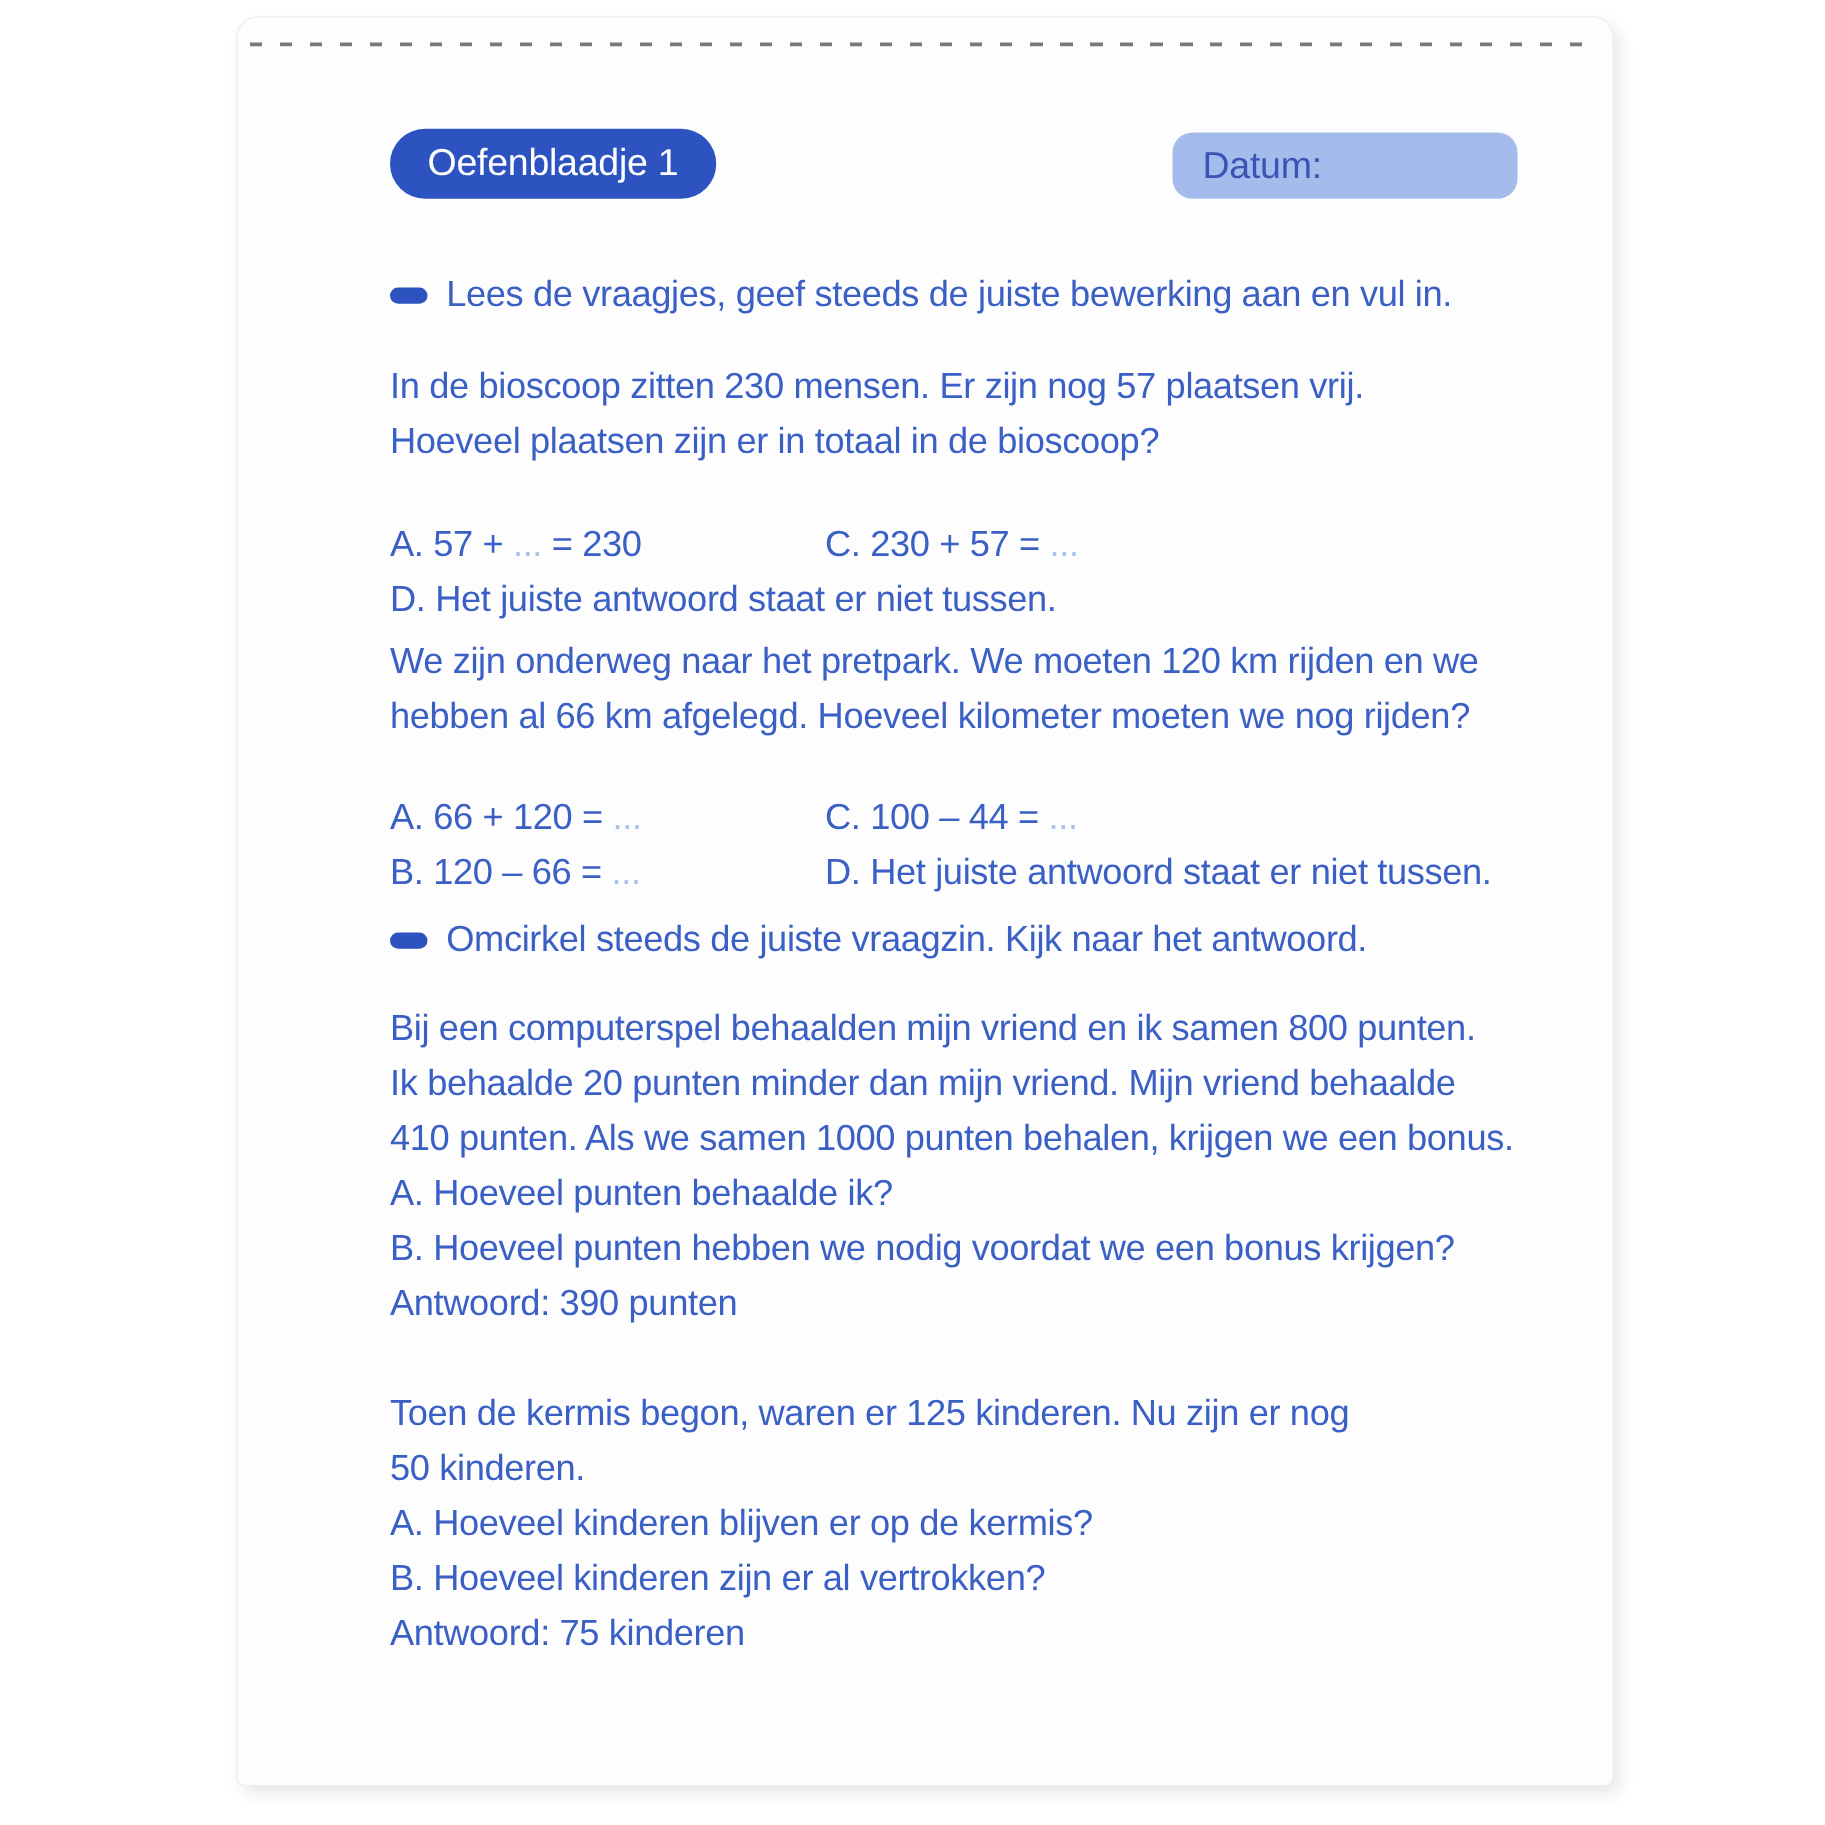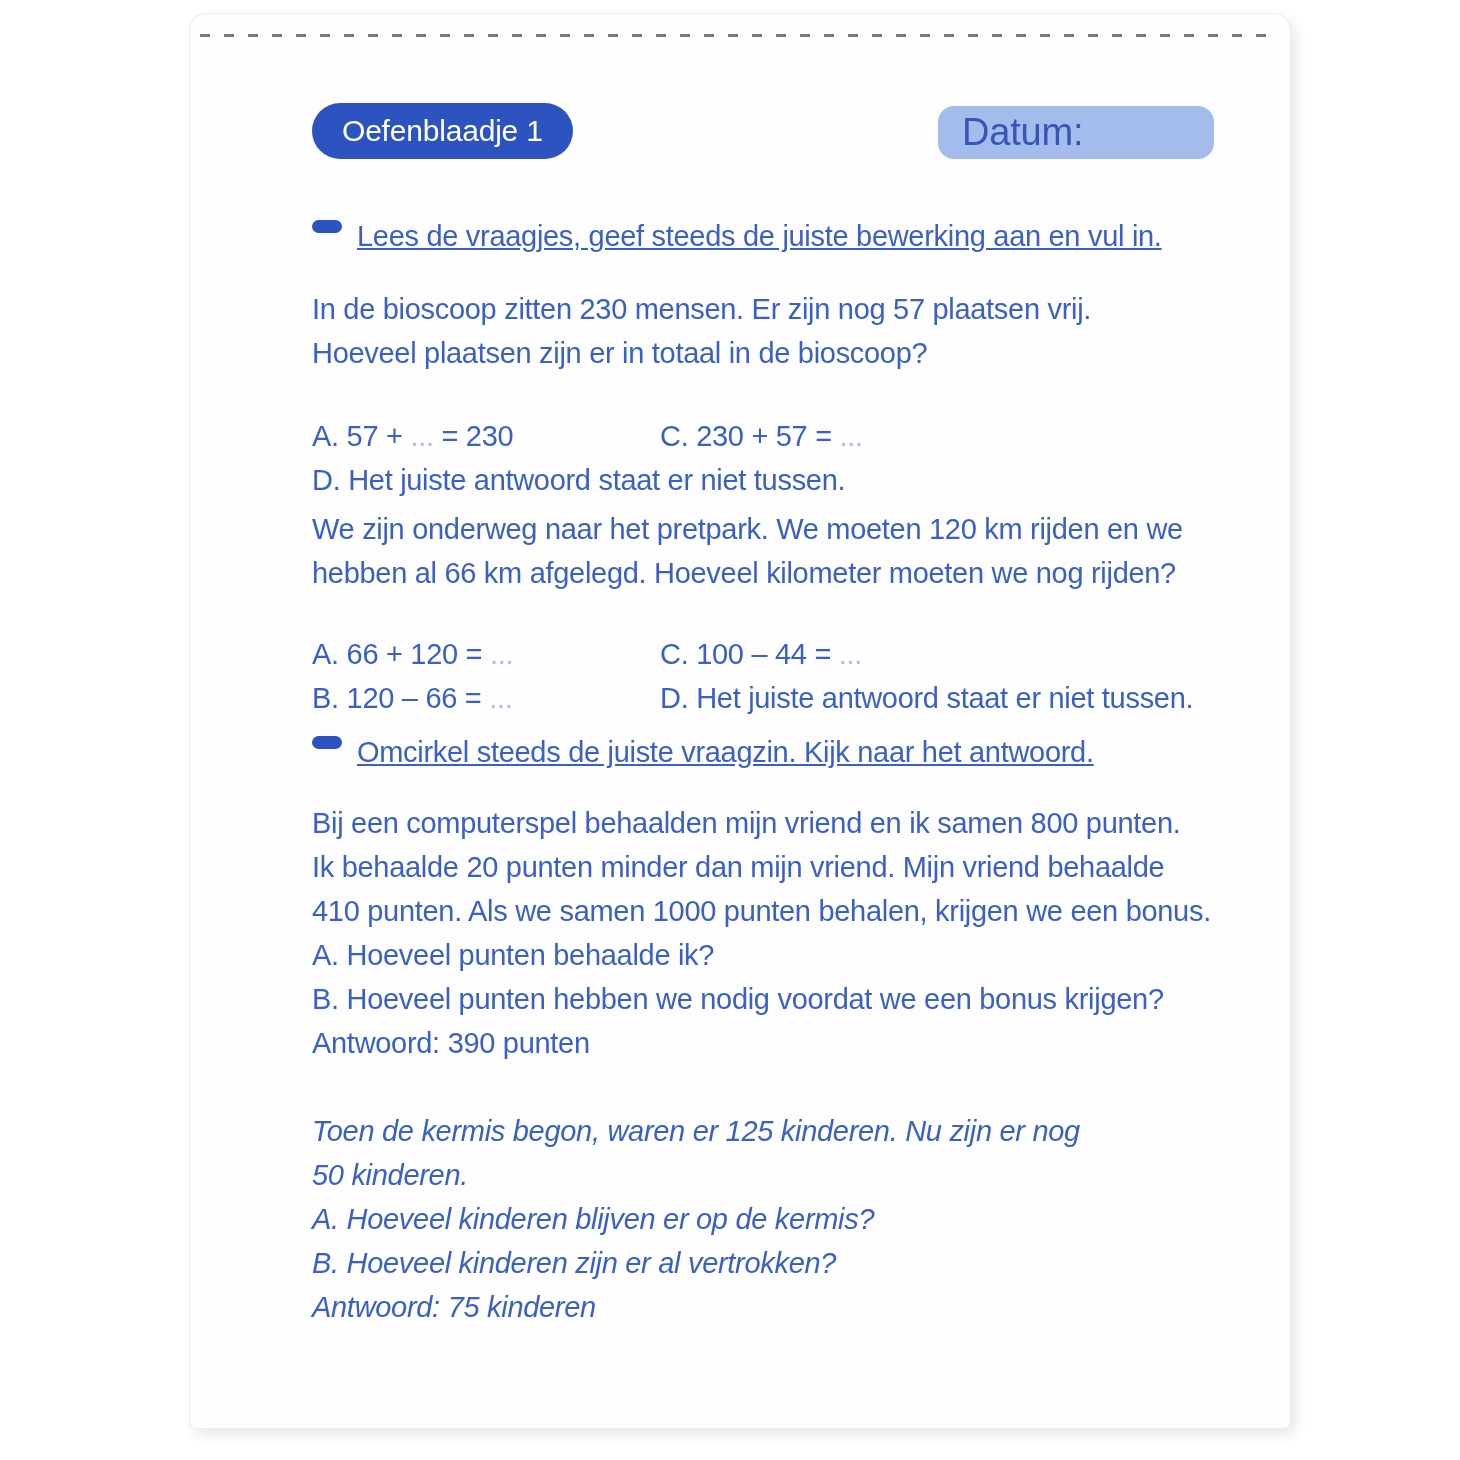--- a/index.html
+++ b/index.html
@@ -24,27 +24,27 @@
   .badge {
     position:absolute; left:122px; top:89px; height:56px;
     padding:0 30px; border-radius:28px;
     background:#2d53c0; color:#ffffff;
     font-size:30px; line-height:56px; letter-spacing:-0.2px;
   }
 
   .datebox {
     position:absolute; left:748px; top:92px; width:276px; height:53px;
     border-radius:16px; background:#a4bcec;
-    color:#3a54b6; font-size:38px; line-height:53px;
+    color:#3a54b6; font-size:30px; line-height:53px;
     padding-left:24px; letter-spacing:-0.2px;
   }
 
   .instr {
-    position:absolute; left:122px; display:flex; align-items:flex-start; gap:15px;
-    color:#3b60c5; font-size:29px; letter-spacing:-0.3px; white-space:nowrap;text-decoration:underline;
+    position:absolute; left:122px; display:flex; align-items:center; gap:15px;
+    color:#3b60c5; font-size:29px; letter-spacing:-0.3px; white-space:nowrap;
   }
   .bullet {
     display:inline-block; width:30px; height:13px; border-radius:7px;
     background:#2d53c0; flex:0 0 auto;
   }
 
   .para {
     position:absolute; left:122px; color:#3b60c5;
     font-size:29px; line-height:44px; letter-spacing:-0.3px; white-space:nowrap;margin-top:11px;
   }
@@ -108,21 +108,21 @@
 
     <div class="para" style="top:776px;">
       <div>Bij een computerspel behaalden mijn vriend en ik samen 800 punten.</div>
       <div>Ik behaalde 20 punten minder dan mijn vriend. Mijn vriend behaalde</div>
       <div>410 punten. Als we samen 1000 punten behalen, krijgen we een bonus.</div>
       <div>A. Hoeveel punten behaalde ik?</div>
       <div>B. Hoeveel punten hebben we nodig voordat we een bonus krijgen?</div>
       <div>Antwoord: 390 punten</div>
     </div>
 
-    <div class="para" style="top:1084px;font-style:italic;">
+    <div class="para" style="top:1084px;">
       <div>Toen de kermis begon, waren er 125 kinderen. Nu zijn er nog</div>
       <div>50 kinderen.</div>
       <div>A. Hoeveel kinderen blijven er op de kermis?</div>
       <div>B. Hoeveel kinderen zijn er al vertrokken?</div>
       <div>Antwoord: 75 kinderen</div>
     </div>
 
   </div>
 </div>
 

